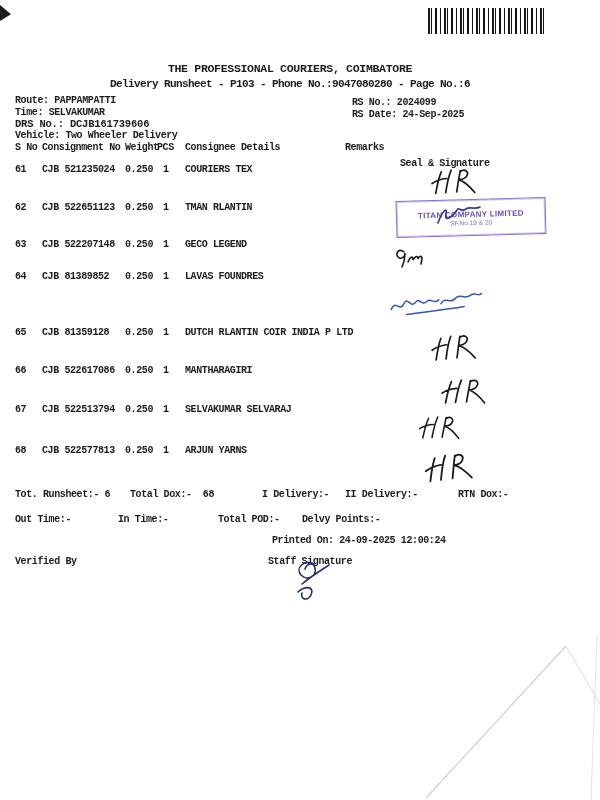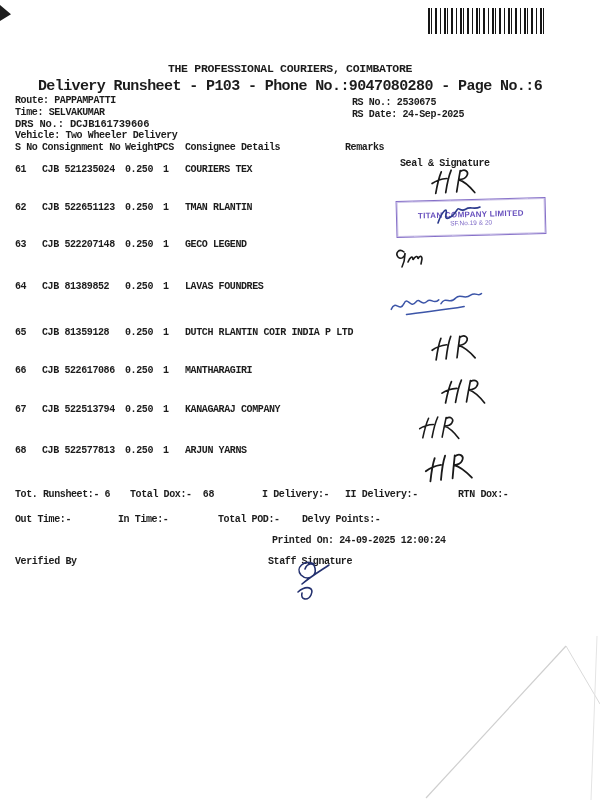--- a/index.html
+++ b/index.html
@@ -4,21 +4,21 @@
 <style>
   * { margin:0; padding:0; box-sizing:border-box; }
   html,body { width:600px; height:800px; }
   body {
     position:relative; background:#ffffff; overflow:hidden;
     font-family:"Liberation Mono","DejaVu Sans Mono",monospace;
     color:#1c1c1c;
   }
   .abs { position:absolute; white-space:pre; }
   .t-title { font-size:11.5px; font-weight:700; letter-spacing:-0.3px; }
-  .t-sub   { font-size:15px;   font-weight:700; letter-spacing:-0.6px; }
+  .t-sub   { font-size:11px;   font-weight:700; letter-spacing:-0.6px; }
   .t-body  { font-size:10px;   font-weight:700; letter-spacing:-0.4px; }
   .t-drs   { font-size:10.5px; font-weight:700; letter-spacing:-0.2px; }
   .center { left:12px; width:556px; text-align:center; }
   .row { position:absolute; left:0; width:508px; height:14px; }
   .row span { position:absolute; top:0; white-space:pre; }
   .col-sno  { left:15px; }
   .col-cons { left:42px; }
   .col-wt   { left:125px; }
   .col-pcs  { left:163px; }
   .col-name { left:185px; }
@@ -57,21 +57,21 @@
 <div class="barcode"></div>
 
 <div class="abs center t-title" style="top:62px">THE PROFESSIONAL COURIERS, COIMBATORE</div>
 <div class="abs center t-sub" style="top:78px">Delivery Runsheet - P103 - Phone No.:9047080280 - Page No.:6</div>
 
 <div class="abs t-body" style="left:15px;top:95px"><span>Route:</span> <span>PAPPAMPATTI</span></div>
 <div class="abs t-body" style="left:15px;top:107px"><span>Time:</span> <span>SELVAKUMAR</span></div>
 <div class="abs t-drs" style="left:15px;top:118px"><span>DRS No.:</span> <span>DCJB161739606</span></div>
 <div class="abs t-body" style="left:15px;top:130px"><span>Vehicle:</span> <span>Two Wheeler Delivery</span></div>
 
-<div class="abs t-body" style="left:352px;top:97px"><span>RS No.:</span> <span>2530675</span></div>
+<div class="abs t-body" style="left:352px;top:97px"><span>RS No.:</span> <span>2024099</span></div>
 <div class="abs t-body" style="left:352px;top:109px"><span>RS Date:</span> <span>24-Sep-2025</span></div>
 
 <div class="row t-body" style="top:142px">
   <span class="col-sno">S No</span>
   <span class="col-cons">Consignment No</span>
   <span class="col-wt">Weight</span>
   <span style="left:157px">PCS</span>
   <span class="col-name">Consignee Details</span>
   <span class="hdr-rem">Remarks</span>
   <span class="hdr-seal">Seal &amp; Signature</span>
@@ -91,21 +91,21 @@
   <span class="col-pcs">1</span>
   <span class="col-name">TMAN RLANTIN</span>
 </div>
 <div class="row t-body" style="top:239px">
   <span class="col-sno">63</span>
   <span class="col-cons">CJB 522207148</span>
   <span class="col-wt">0.250</span>
   <span class="col-pcs">1</span>
   <span class="col-name">GECO LEGEND</span>
 </div>
-<div class="row t-body" style="top:281px">
+<div class="row t-body" style="top:271px">
   <span class="col-sno">64</span>
   <span class="col-cons">CJB 81389852</span>
   <span class="col-wt">0.250</span>
   <span class="col-pcs">1</span>
   <span class="col-name">LAVAS FOUNDRES</span>
 </div>
 <div class="row t-body" style="top:327px">
   <span class="col-sno">65</span>
   <span class="col-cons">CJB 81359128</span>
   <span class="col-wt">0.250</span>
@@ -117,21 +117,21 @@
   <span class="col-cons">CJB 522617086</span>
   <span class="col-wt">0.250</span>
   <span class="col-pcs">1</span>
   <span class="col-name">MANTHARAGIRI</span>
 </div>
 <div class="row t-body" style="top:404px">
   <span class="col-sno">67</span>
   <span class="col-cons">CJB 522513794</span>
   <span class="col-wt">0.250</span>
   <span class="col-pcs">1</span>
-  <span class="col-name">KANAGARAJ COMPANY</span>
+  <span class="col-name">SELVAKUMAR SELVARAJ</span>
 </div>
 <div class="row t-body" style="top:445px">
   <span class="col-sno">68</span>
   <span class="col-cons">CJB 522577813</span>
   <span class="col-wt">0.250</span>
   <span class="col-pcs">1</span>
   <span class="col-name">ARJUN YARNS</span>
 </div>
 
 <div class="stamp">

